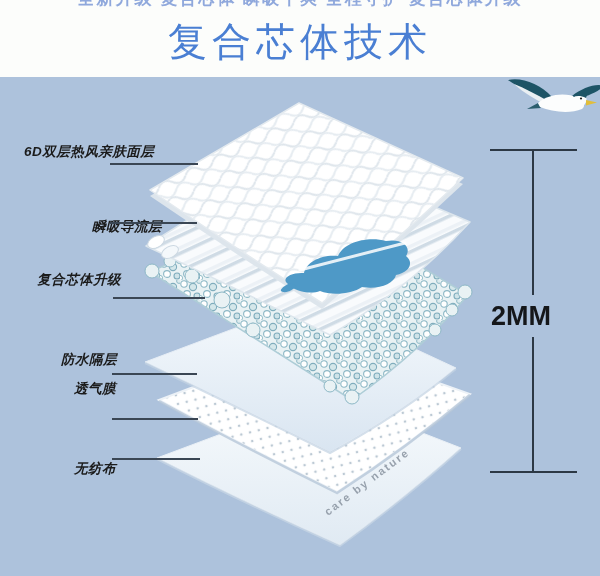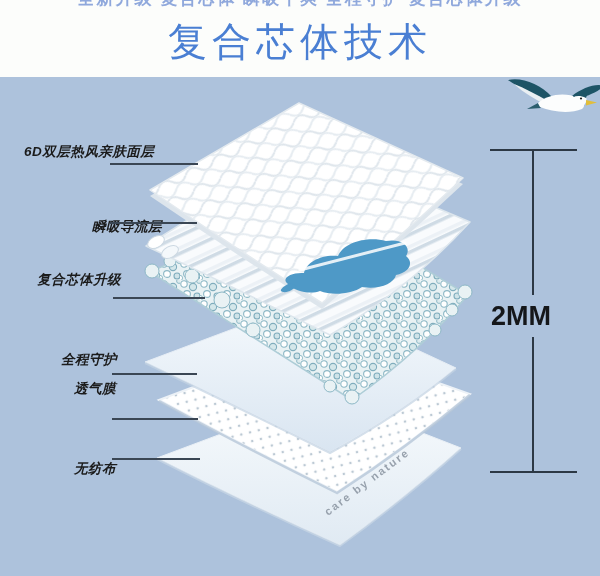--- a/index.html
+++ b/index.html
@@ -142,21 +142,21 @@
 
   <div class="lbl" style="left:24px;top:143px;">6D双层热风亲肤面层</div>
   <div class="leader" style="left:110px;top:163px;width:88px;"></div>
 
   <div class="lbl" style="left:46px;top:218px;margin-left:46px;">瞬吸导流层</div>
   <div class="leader" style="left:110px;top:222px;width:87px;"></div>
 
   <div class="lbl" style="left:37px;top:271px;">复合芯体升级</div>
   <div class="leader" style="left:113px;top:297px;width:92px;"></div>
 
-  <div class="lbl" style="left:61px;top:351px;">全程守护</div>
+  <div class="lbl" style="left:61px;top:351px;">防水隔层</div>
   <div class="leader" style="left:112px;top:373px;width:85px;"></div>
 
   <div class="lbl" style="left:74px;top:380px;">透气膜</div>
   <div class="leader" style="left:112px;top:418px;width:86px;"></div>
 
   <div class="lbl" style="left:74px;top:460px;">无纺布</div>
   <div class="leader" style="left:112px;top:458px;width:88px;"></div>
 
   <div class="m-cap" style="left:490px;top:149px;width:87px;"></div>
   <div class="m-seg" style="left:532px;top:151px;height:144px;"></div>

